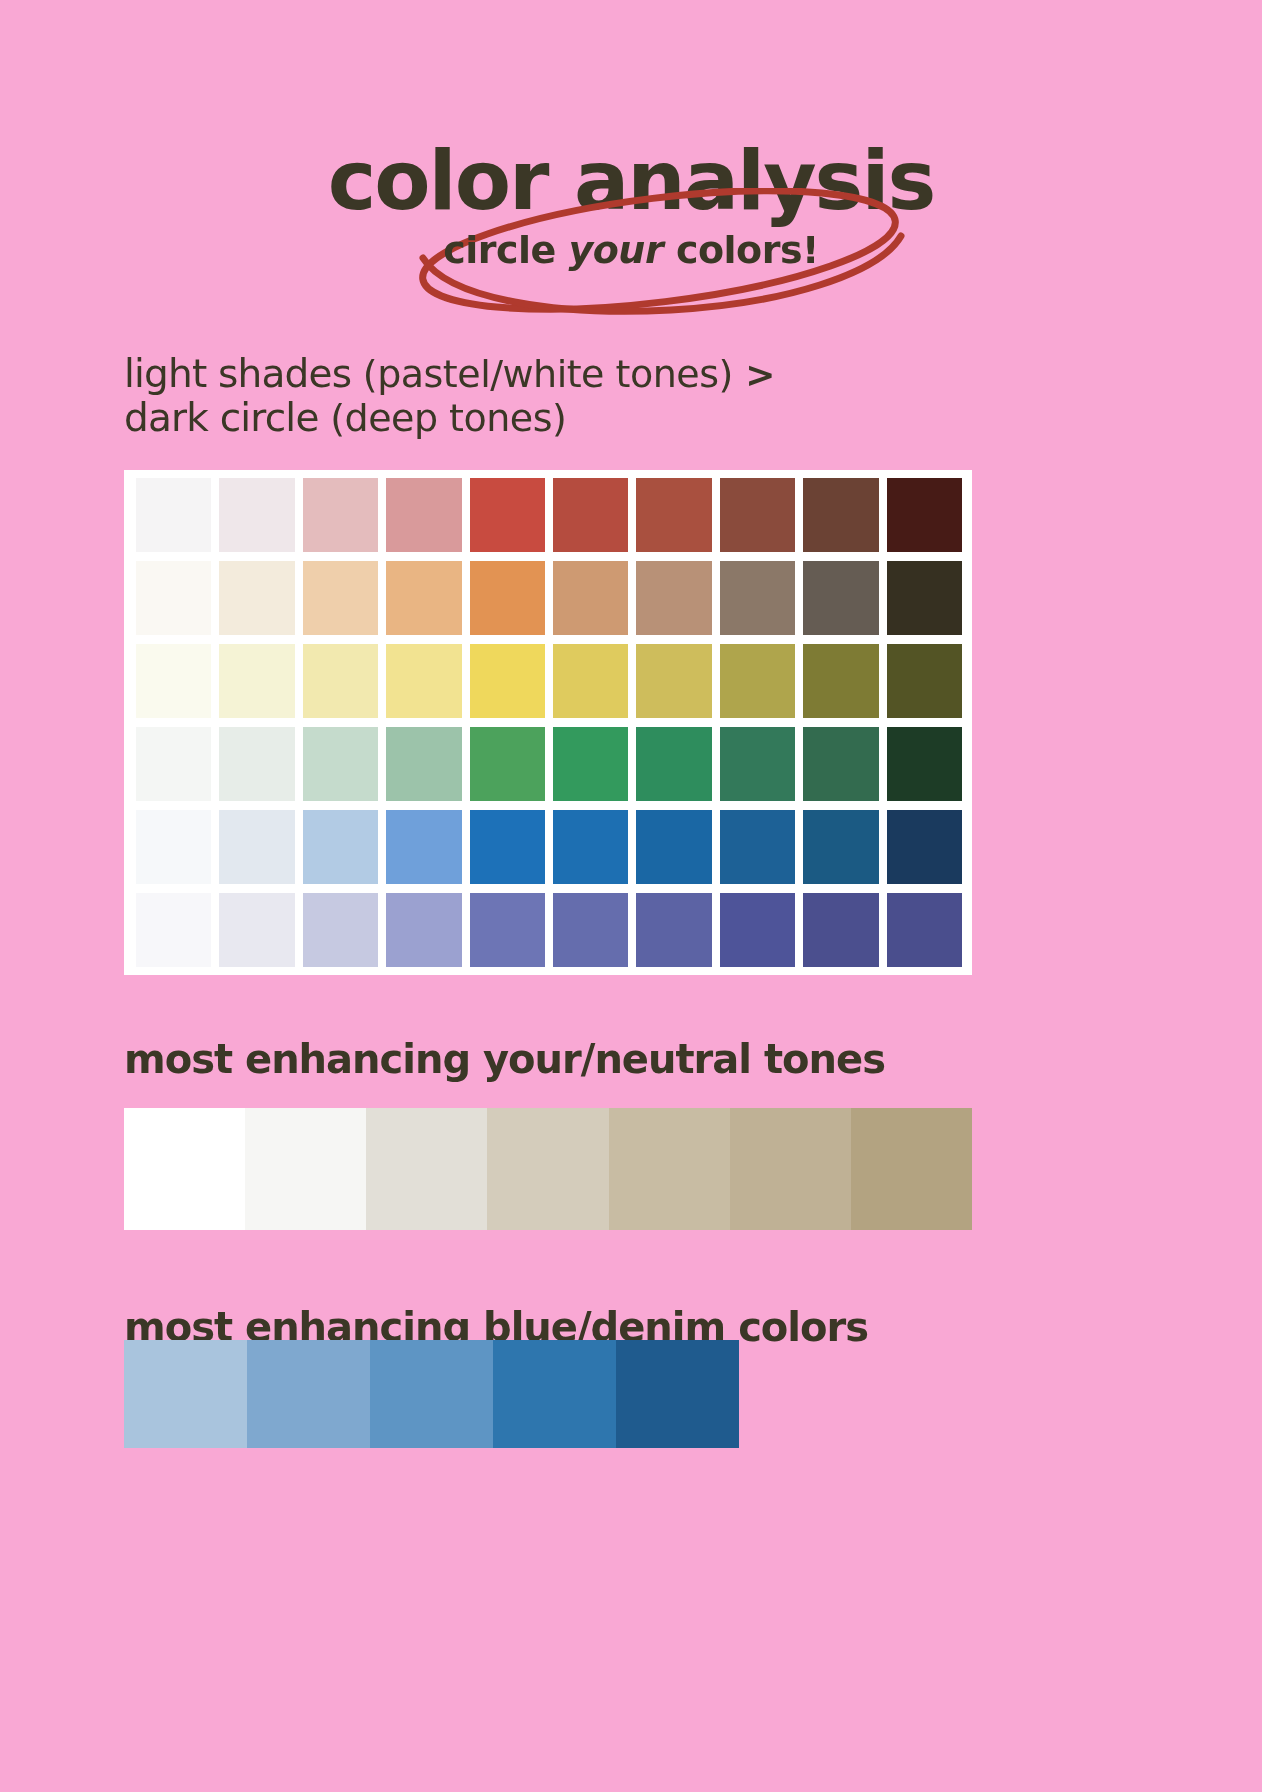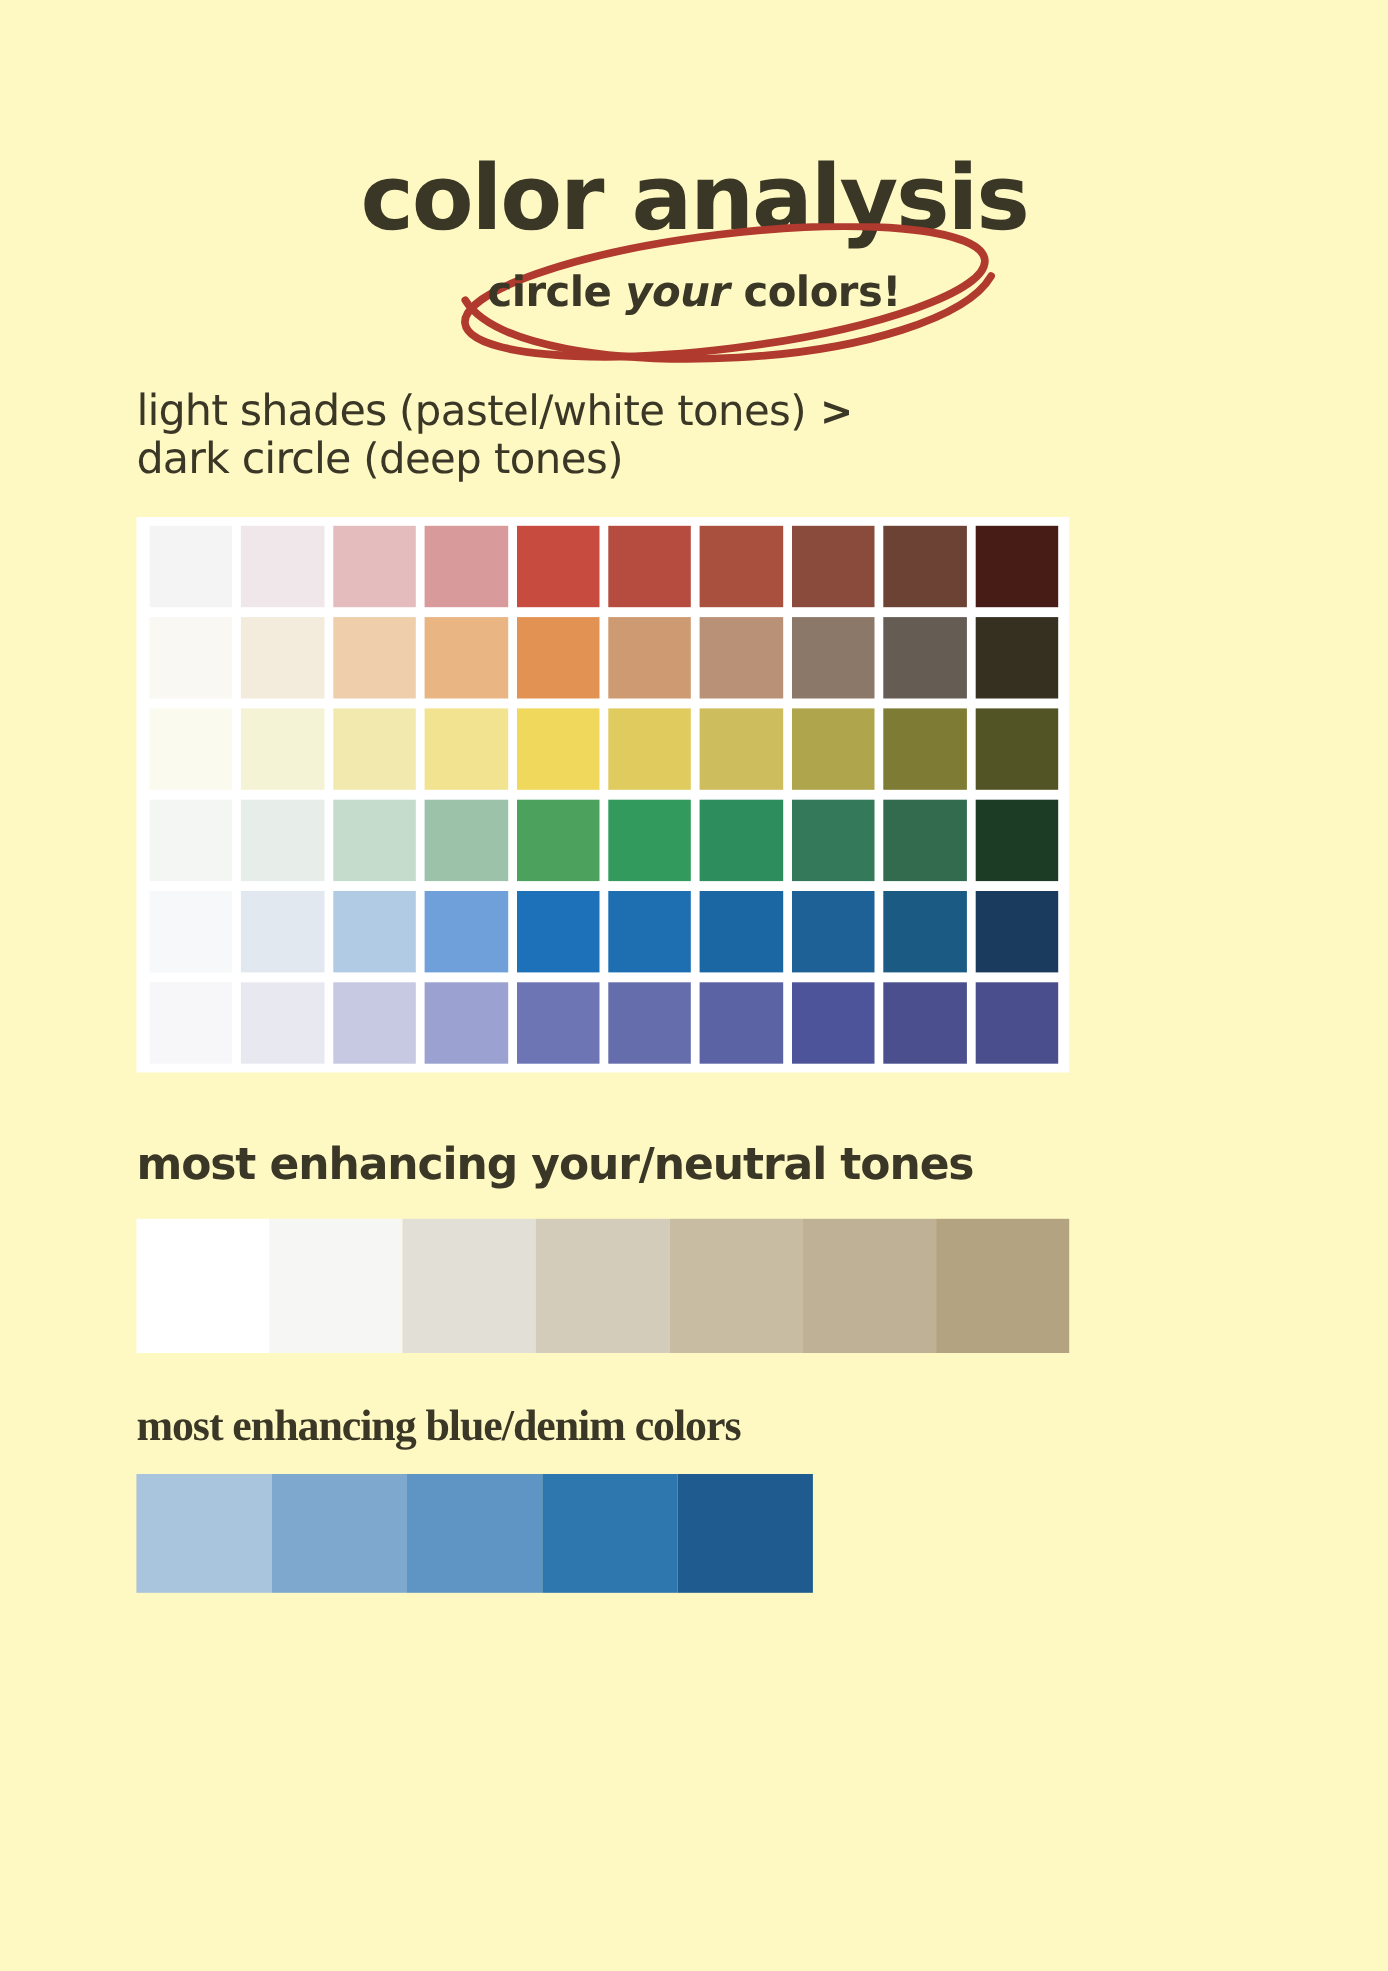--- a/index.html
+++ b/index.html
@@ -12,21 +12,21 @@
     background: #EDEAE4;
     font-family: "Liberation Sans", sans-serif;
     overflow: hidden;
     position: relative;
   }
 
   .page {
     position: relative;
     width: 1262px;
     height: 1792px;
-    background: #fef9c3;
+    background: #f9a8d4;
   }
 
   
   .header {
     position: absolute;
     left: 0;
     top: 140px;
     width: 1262px;
     text-align: center;
   }
@@ -35,21 +35,21 @@
     font-weight: bold;
     font-size: 82px;
     letter-spacing: -2px;
     color: #3B3726;
     line-height: 1.0;
     margin: 0;
   }
   .subtitle-wrap {
     position: relative;
     display: inline-block;
-    margin-top: 21px;
+    margin-top: 6px;
   }
   .subtitle {
     font-family: "DejaVu Sans", sans-serif;
     font-weight: bold;
     font-size: 38px;
     color: #3B3726;
     letter-spacing: -0.5px;
     position: relative;
     z-index: 3;
     white-space: nowrap;
@@ -97,21 +97,21 @@
     position: absolute;
     left: 124px;
     color: #3B3726;
     font-family: "DejaVu Sans", sans-serif;
     font-weight: bold;
     font-size: 40px;
     letter-spacing: -1px;
     white-space: nowrap;
   }
   #neutral-label { top: 1036px; }
-  #denim-label   { top: 1272px; font-family: Liberation Serif, serif; }
+  #denim-label   { top: 1304px; }
 
   
   .grid-panel {
     position: absolute;
     left: 124px;
     top: 470px;
     width: 848px;
     height: 505px;
     background: #FFFFFF;
     padding: 8px 6px 6px 8px;

